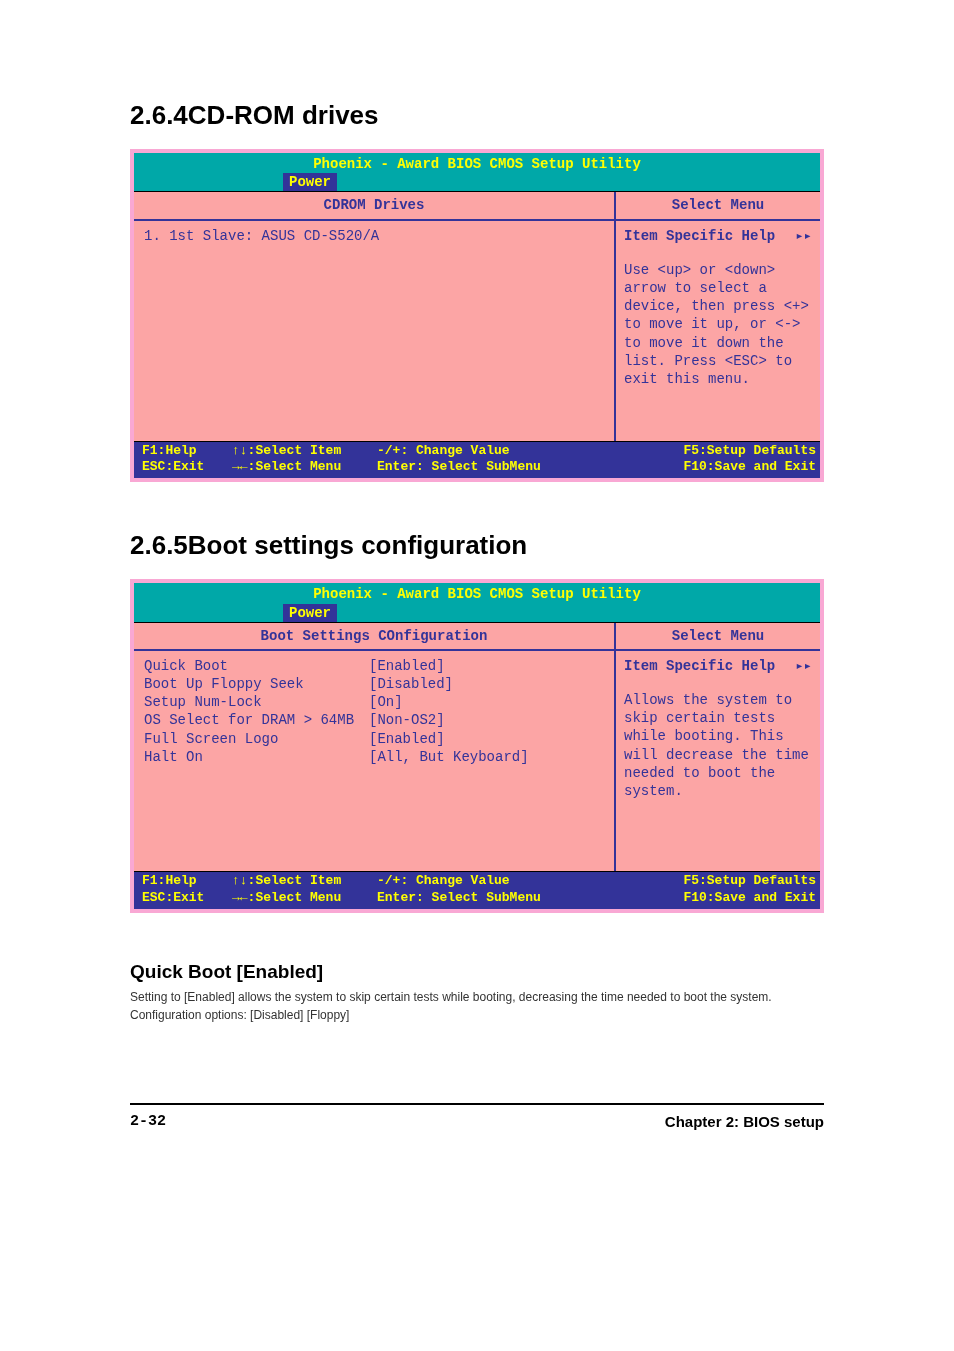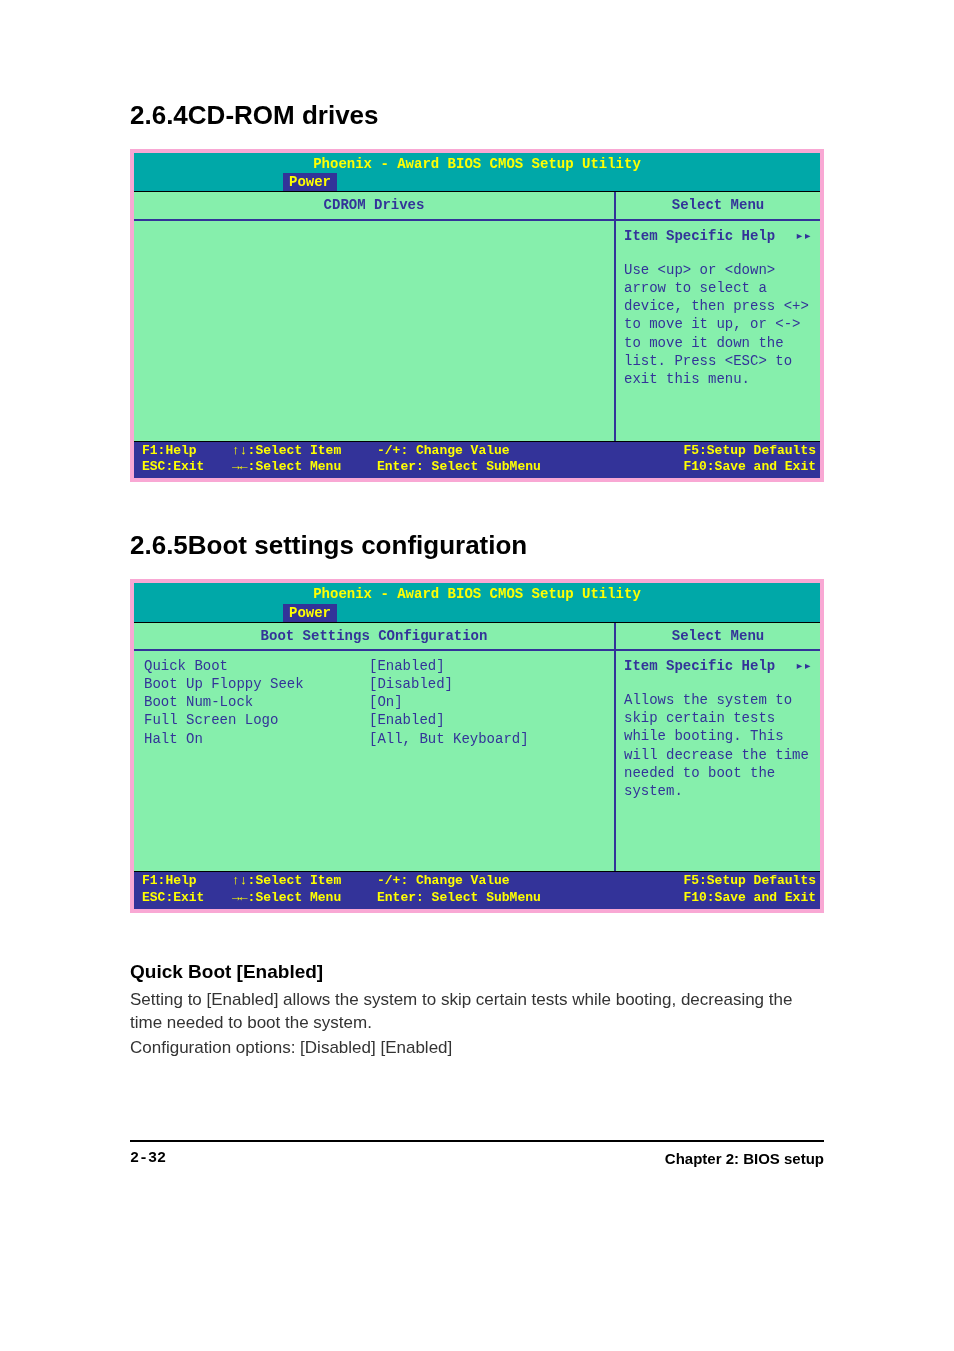--- a/index.html
+++ b/index.html
@@ -44,21 +44,21 @@
       background: #333399;
       color: #ffff00;
       padding: 0 6px;
       margin-left: 145px;
       font-weight: bold;
       border-left: 4px solid #00a8a8;
       border-right: 4px solid #00a8a8;
     }
     .bios-body {
       display: flex;
-      background: #86efac;
+      background: #fca5a5;
       border-top: 1px solid #000;
     }
     .bios-left {
       flex: 1;
       border-right: 2px solid #333399;
     }
     .bios-right {
       width: 204px;
       border-radius: 22px;
     }
@@ -113,21 +113,21 @@
     .settings-value {
       flex: 1;
     }
     .sub-heading {
       font-size: 19px;
       font-weight: bold;
       margin-bottom: 6px;
       margin-top: 6px;
     }
     .body-text {
-      font-size: 17px;
+      font-size: 12px;
       line-height: 1.35;
       color: #333;
       margin-bottom: 2px;
     }
     .page-footer {
       border-top: 2px solid #000;
       margin-top: 80px;
       padding-top: 8px;
       display: flex;
       justify-content: space-between;
@@ -147,20 +147,23 @@
 </div>
 
 <div class="bios-box">
   <div class="bios-header">
     <div class="bios-title">Phoenix - Award BIOS CMOS Setup Utility</div>
     <div><span class="bios-tab">Power</span></div>
   </div>
   <div class="bios-body">
     <div class="bios-left">
       <div class="bios-col-header">CDROM Drives</div>
+      <div class="bios-content">
+        <div>1. 1st Slave: ASUS CD-S520/A</div>
+      </div>
     </div>
     <div class="bios-right">
       <div class="bios-col-header">Select Menu</div>
       <div class="bios-content-right">
         <div class="bios-help-title"><span>Item Specific Help</span><span class="arrow-right">▸▸</span></div>
         <div>Use &lt;up&gt; or &lt;down&gt; arrow to select a device, then press &lt;+&gt; to move it up, or &lt;-&gt; to move it down the list. Press &lt;ESC&gt; to exit this menu.</div>
       </div>
     </div>
   </div>
   <div class="bios-footer">
@@ -190,22 +193,26 @@
       <div class="bios-content">
         <div class="settings-row">
             <div class="settings-label">Quick Boot</div>
             <div class="settings-value">[Enabled]</div>
           </div>
         <div class="settings-row">
             <div class="settings-label">Boot Up Floppy Seek</div>
             <div class="settings-value">[Disabled]</div>
           </div>
         <div class="settings-row">
-            <div class="settings-label">Boot Num-Lock</div>
+            <div class="settings-label">Setup Num-Lock</div>
             <div class="settings-value">[On]</div>
+          </div>
+        <div class="settings-row">
+            <div class="settings-label">OS Select for DRAM &gt; 64MB</div>
+            <div class="settings-value">[Non-OS2]</div>
           </div>
         <div class="settings-row">
             <div class="settings-label">Full Screen Logo</div>
             <div class="settings-value">[Enabled]</div>
           </div>
         <div class="settings-row">
             <div class="settings-label">Halt On</div>
             <div class="settings-value">[All, But Keyboard]</div>
           </div>
       </div>
@@ -225,18 +232,18 @@
 <span>→←:Select Menu</span></div>
     <div class="bios-footer-col c3" style="white-space: pre;"><span>-/+: Change Value</span>
 <span>Enter: Select SubMenu</span></div>
     <div class="bios-footer-col c4" style="white-space: pre;"><span>F5:Setup Defaults</span>
 <span>F10:Save and Exit</span></div>
   </div>
 </div>
 
 <div class="sub-heading">Quick Boot [Enabled]</div>
 <div class="body-text">Setting to [Enabled] allows the system to skip certain tests while booting, decreasing the time needed to boot the system.</div>
-<div class="body-text">Configuration options: [Disabled] [Enabled]</div>
+<div class="body-text">Configuration options: [Disabled] [Floppy]</div>
 
 <div class="page-footer">
   <div class="left">2-32</div>
   <div>Chapter 2: BIOS setup</div>
 </div>
 
 </body></html>

